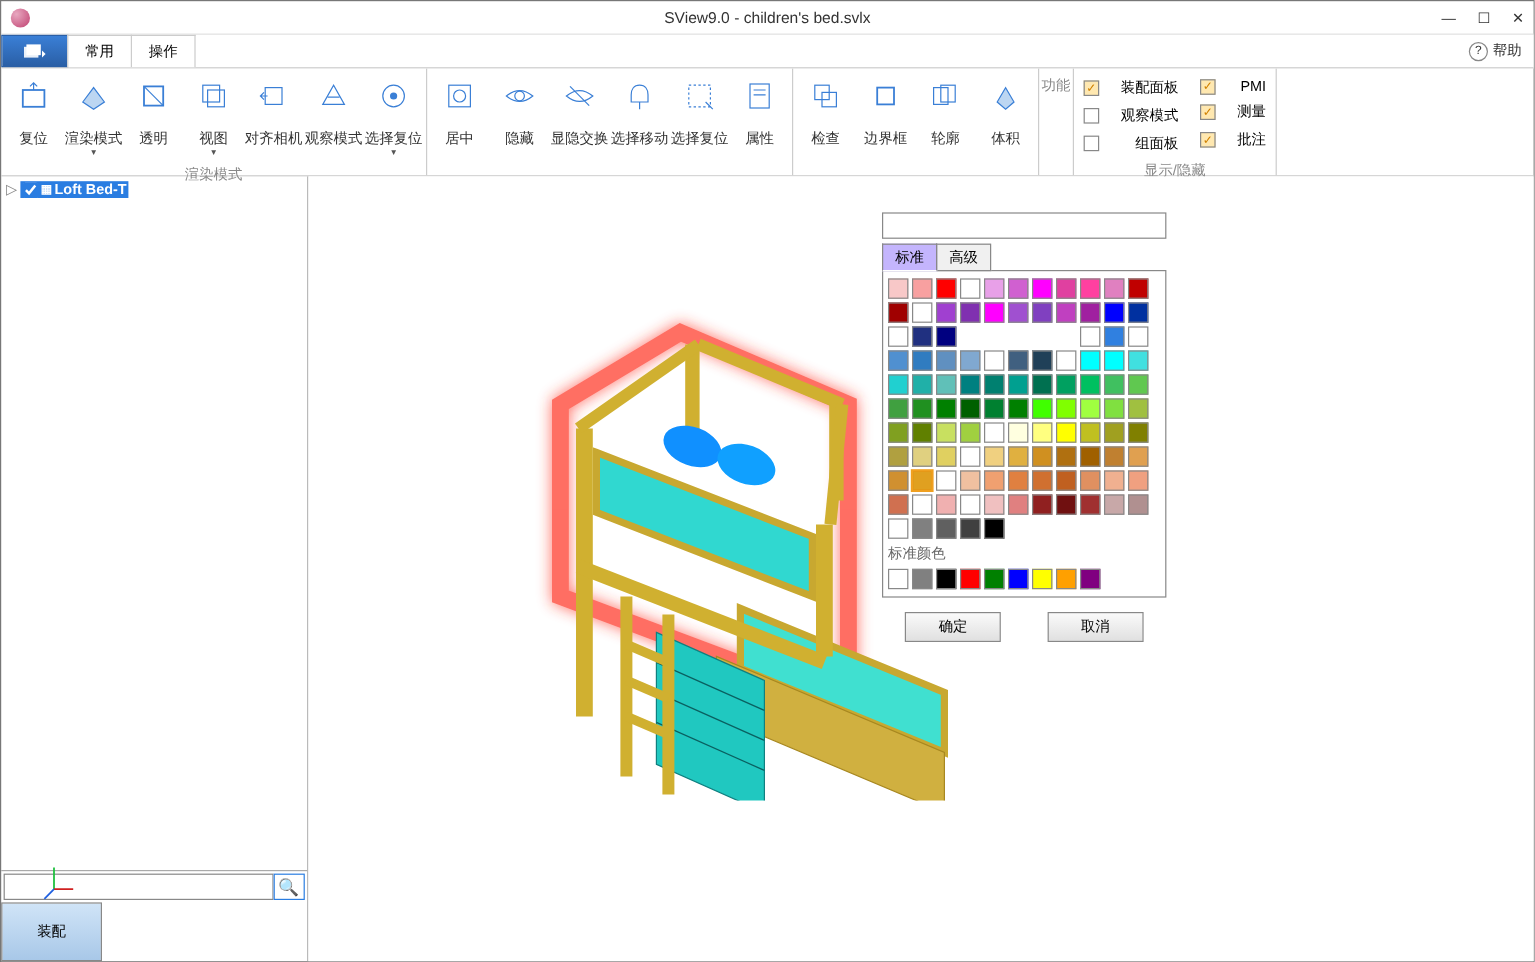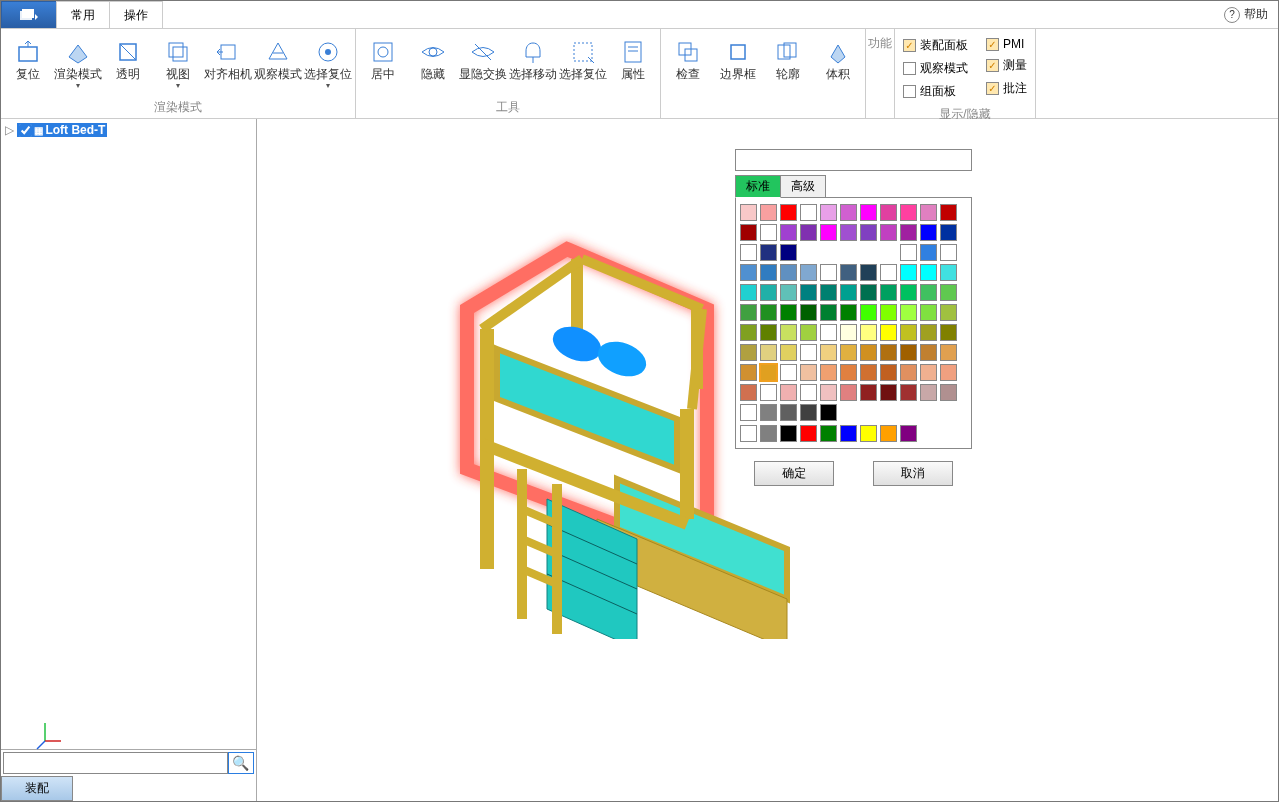--- a/index.html
+++ b/index.html
@@ -15,63 +15,72 @@
 .file-btn svg { fill:#fff; }
 .tab { padding: 4px 14px; border: 1px solid #ccc; border-bottom: none; margin-left:-1px; display:flex; align-items:center; cursor:pointer; background:#fff; }
 .tab.active { background:#fff; position:relative; z-index:1; }
 .help-link { margin-left:auto; display:flex; align-items:center; padding:0 10px; color:#333; cursor:pointer; }
 .help-link::before { content:"?"; border:1px solid #888; border-radius:50%; width:14px; height:14px; display:inline-flex; align-items:center; justify-content:center; margin-right:4px; font-size:10px; }
 .ribbon { height: 90px; display:flex; border-bottom:1px solid #ccc; }
 .ribbon-group { border-right:1px solid #ccc; display:flex; flex-direction:column; padding:4px 2px 0 2px; }
 .ribbon-items { display:flex; flex:1; align-items:flex-start; }
 .ribbon-btn { width:50px; display:flex; flex-direction:column; align-items:center; padding:4px 0; cursor:pointer; color:#333; }
 .ribbon-btn svg { width:30px; height:30px; }
-.ribbon-btn-label { margin-top:0; text-align:left; line-height:1.2; }
+.ribbon-btn-label { margin-top:13px; text-align:left; line-height:1.2; }
 .ribbon-btn .dd { font-size:8px; color:#555; }
 .ribbon-group-title { text-align:center; color:#888; font-size:12px; padding:2px 0; }
 .ribbon-checks { display:flex; flex-direction:column; justify-content:flex-start; padding:4px 6px; gap:6px; }
 .ribbon-checks .col { display:flex; flex-direction:column; gap:6px;}
 .ribbon-checks-row { display:flex; gap:18px;}
-.chk { display:flex; align-items:center; gap:4px; cursor:pointer; }
+.chk { display:flex; align-items:center; gap:18px; cursor:pointer;justify-content:space-between; }
 .chk .box { width:13px; height:13px; border:1px solid #888; display:inline-flex; align-items:center; justify-content:center; font-size:10px; color:#d08000; background:#fff;}
 .chk.checked .box { background:#ffe8b0; }
 .chk.checked .box::after { content:"✓"; }
 .body-area { flex:1; display:flex; min-height:0; }
 .side-panel { width:256px; border-right:1px solid #aaa; display:flex; flex-direction:column; position:relative; }
 .tree-area { flex:1; padding:4px; overflow:hidden; }
 .tree-row { display:flex; align-items:center; gap:2px; }
 .tree-exp { width:10px; color:#888; cursor:pointer; }
 .tree-node { background:#2a7de1; color:#fff; padding:0 2px; display:flex; align-items:center; gap:2px; font-weight:bold;}
 .tree-node input[type=checkbox]{ accent-color:#2a7de1; }
 .axis-widget { position:absolute; bottom:50px; left:34px; }
 .search-row { display:flex; padding:2px; border-top:1px solid #aaa; }
 .search-row input { flex:1; border:1px solid #888; padding:3px; }
 .search-row button { width:26px; border:1px solid #2a7de1; background:#fff; color:#2a7de1; font-size:14px; cursor:pointer; }
-.asm-tab { background:linear-gradient(#d0e4f7,#a8c8e8); border:1px solid #888; text-align:center; padding:3px 0; width:72px;}
+.asm-tab { background:linear-gradient(#d0e4f7,#a8c8e8); border:1px solid #888; text-align:center; padding:15px 0; width:84px;}
 .canvas { flex:1; position:relative; background:#fff; }
 .model-svg { position:absolute; left:170px; top:100px; }
 
 .picker { position:absolute; top:30px; left:478px; width:237px; background:#fff; }
 .picker-input { width:100%; height:22px; border:1px solid #888; margin-bottom:4px; }
 .picker-tabs { display:flex; }
 .picker-tab { border:1px solid #888; padding:2px 10px; cursor:pointer; background:#f0f0f0; margin-right:-1px;}
-.picker-tab.active { background:#22c55e; border-bottom-color:#fff; position:relative; z-index:2;}
+.picker-tab.active { background:#c4b5fd; border-bottom-color:#fff; position:relative; z-index:2;}
 .picker-body { border:1px solid #888; padding:4px; margin-top:-1px; }
 .picker-section-title { color:#666; padding:2px 0; }
 .swatch-grid { display:flex; flex-wrap:wrap; gap:3px; padding:2px 0; }
 .swatch { width:17px; height:17px; border:1px solid #888; cursor:pointer; }
 .swatch.sel { outline:2px solid #f0a020; outline-offset:-1px; border-color:#d08000;}
 .picker-buttons { display:flex; justify-content:space-around; padding:12px 0 2px 0; }
 .picker-buttons button { width:80px; padding:3px 0; border:1px solid #888; background:linear-gradient(#fafafa,#e0e0e0); cursor:pointer; }
 </style>
 </head>
 <body>
 
 <div class="window">
 
+  <div class="titlebar">
+    <div class="app-icon"></div>
+    <div class="title-text">SView9.0 - children's bed.svlx</div>
+    <div class="win-controls">
+      <span>—</span>
+      <span>☐</span>
+      <span>✕</span>
+    </div>
+  </div>
 
   <div class="menubar">
     <div class="file-btn">
       <svg width="20" height="14" viewBox="0 0 20 14">
           <rect x="1" y="3" width="12" height="9" fill="#fff" opacity=".9"></rect>
           <rect x="3" y="1" width="12" height="9" fill="#fff"></rect>
           <path d="M16 6 l3 3 l-3 3 z" fill="#fff"></path>
         </svg>
     </div>
     <div class="tab active">常用</div>
@@ -175,21 +184,20 @@
           </div>
           <div class="ribbon-btn">
             <svg viewBox="0 0 30 30">
               <rect x="7" y="5" width="16" height="20" fill="none" stroke="#3a7fd6"></rect>
               <line x1="10" y1="10" x2="20" y2="10" stroke="#3a7fd6"></line>
               <line x1="10" y1="14" x2="20" y2="14" stroke="#3a7fd6"></line>
             </svg>
             <div class="ribbon-btn-label">属性</div>
           </div>
         </div>
-      <div class="ribbon-group-title">工具</div>
     </div>
     <div class="ribbon-group">
       <div class="ribbon-items" id="rg3">
           <div class="ribbon-btn">
             <svg viewBox="0 0 30 30">
               <rect x="6" y="6" width="12" height="12" fill="none" stroke="#3a7fd6"></rect>
               <rect x="12" y="12" width="12" height="12" fill="none" stroke="#3a7fd6"></rect>
             </svg>
             <div class="ribbon-btn-label">检查</div>
           </div>
@@ -446,20 +454,21 @@
               <div class="swatch" style="background: rgb(128, 128, 128);"></div>
               <div class="swatch" style="background: rgb(96, 96, 96);"></div>
               <div class="swatch" style="background: rgb(64, 64, 64);"></div>
               <div class="swatch" style="background: rgb(0, 0, 0);"></div>
               <div class="swatch" style="background: rgb(255, 255, 255); visibility: hidden;"></div>
               <div class="swatch" style="background: rgb(255, 255, 255); visibility: hidden;"></div>
               <div class="swatch" style="background: rgb(255, 255, 255); visibility: hidden;"></div>
               <div class="swatch" style="background: rgb(255, 255, 255); visibility: hidden;"></div>
               <div class="swatch" style="background: rgb(255, 255, 255); visibility: hidden;"></div>
             </div>
+          <div class="picker-section-title">标准颜色</div>
           <div class="swatch-grid" id="std-grid">
               <div class="swatch" style="background: rgb(255, 255, 255);"></div>
               <div class="swatch" style="background: rgb(128, 128, 128);"></div>
               <div class="swatch" style="background: rgb(0, 0, 0);"></div>
               <div class="swatch" style="background: rgb(255, 0, 0);"></div>
               <div class="swatch" style="background: rgb(0, 128, 0);"></div>
               <div class="swatch" style="background: rgb(0, 0, 255);"></div>
               <div class="swatch" style="background: rgb(255, 255, 0);"></div>
               <div class="swatch" style="background: rgb(255, 160, 0);"></div>
               <div class="swatch" style="background: rgb(128, 0, 128);"></div>

